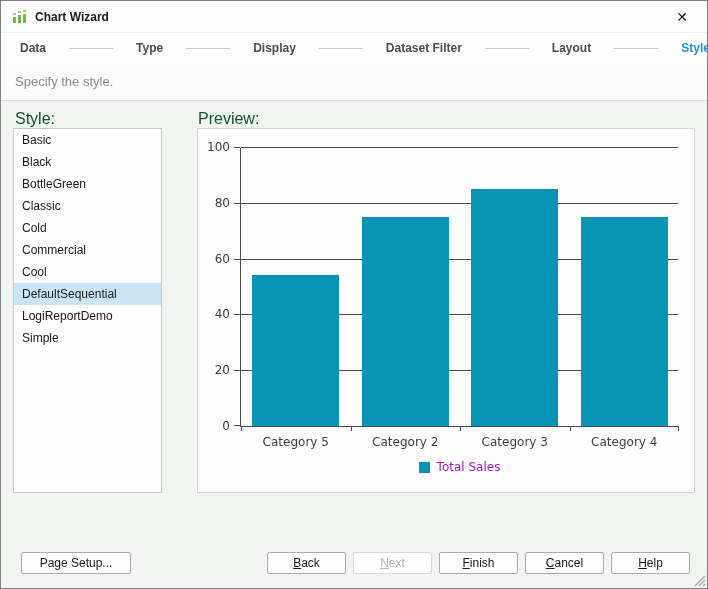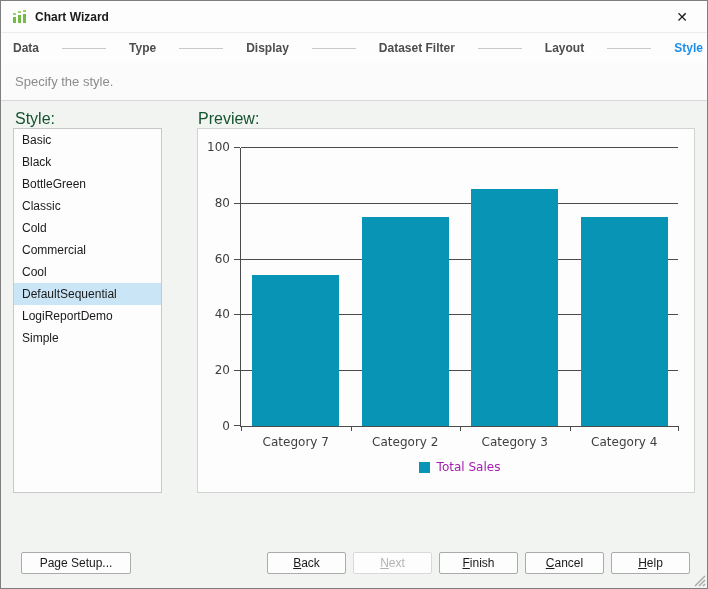--- a/index.html
+++ b/index.html
@@ -19,21 +19,21 @@
   .title-icon { width:16px; height:16px; margin-right:8px; flex:0 0 auto; }
   .title-text { font-weight:700; font-size:12px; color:#1a1a1a; }
   .close-btn {
     margin-left:auto; width:30px; height:26px; display:flex; align-items:center;
     justify-content:center; font-size:14px; color:#1a1a1a; cursor:pointer;
     background:transparent; border:none; font-family:"DejaVu Sans", sans-serif;
   }
 
   
   .steps {
-    height:30px; background:#fdfdfd; display:flex; align-items:center; padding:0 12px;gap:12px;
+    height:30px; background:#fdfdfd; display:flex; align-items:center; padding:0 19px;gap:12px;
   }
   .step { font-weight:700; font-size:12px; color:#4d4d4d; white-space:nowrap; cursor:pointer; }
   .step.active { color:#1e8fe8; }
   .step-line { width:44px; height:1px; background:#c9c9c9; margin:0 11px; flex:0 0 auto; }
 
   
   .subtitle-band {
     height:38px; background:#fafbfa; border-bottom:1px solid #d8d8d8;
     display:flex; align-items:center; padding:0 14px;
   }
@@ -173,21 +173,21 @@
           <div class="ytick-label" style="bottom: 271px;">100</div>
           <div class="bar" title="Total Sales: 54" style="left: 11.25px; width: 87px; height: 150.66px; background: rgb(8, 148, 180);"></div>
           <div class="bar" title="Total Sales: 75" style="left: 120.75px; width: 87px; height: 209.25px; background: rgb(8, 148, 180);"></div>
           <div class="bar" title="Total Sales: 85" style="left: 230.25px; width: 87px; height: 237.15px; background: rgb(8, 148, 180);"></div>
           <div class="bar" title="Total Sales: 75" style="left: 339.75px; width: 87px; height: 209.25px; background: rgb(8, 148, 180);"></div>
           <div class="xtick" style="left: 0px;"></div>
           <div class="xtick" style="left: 109.5px;"></div>
           <div class="xtick" style="left: 219px;"></div>
           <div class="xtick" style="left: 328.5px;"></div>
           <div class="xtick" style="left: 437px;"></div>
-          <div class="cat-label" style="left: 0px; width: 109.5px;">Category 7</div>
+          <div class="cat-label" style="left: 0px; width: 109.5px;">Category 5</div>
           <div class="cat-label" style="left: 109.5px; width: 109.5px;">Category 2</div>
           <div class="cat-label" style="left: 219px; width: 109.5px;">Category 3</div>
           <div class="cat-label" style="left: 328.5px; width: 109.5px;">Category 4</div>
           <div class="legend">
             <span class="legend-swatch" style="background: rgb(8, 148, 180);"></span>
             <span class="legend-label">Total Sales</span>
           </div>
         </div>
     </div>
 

